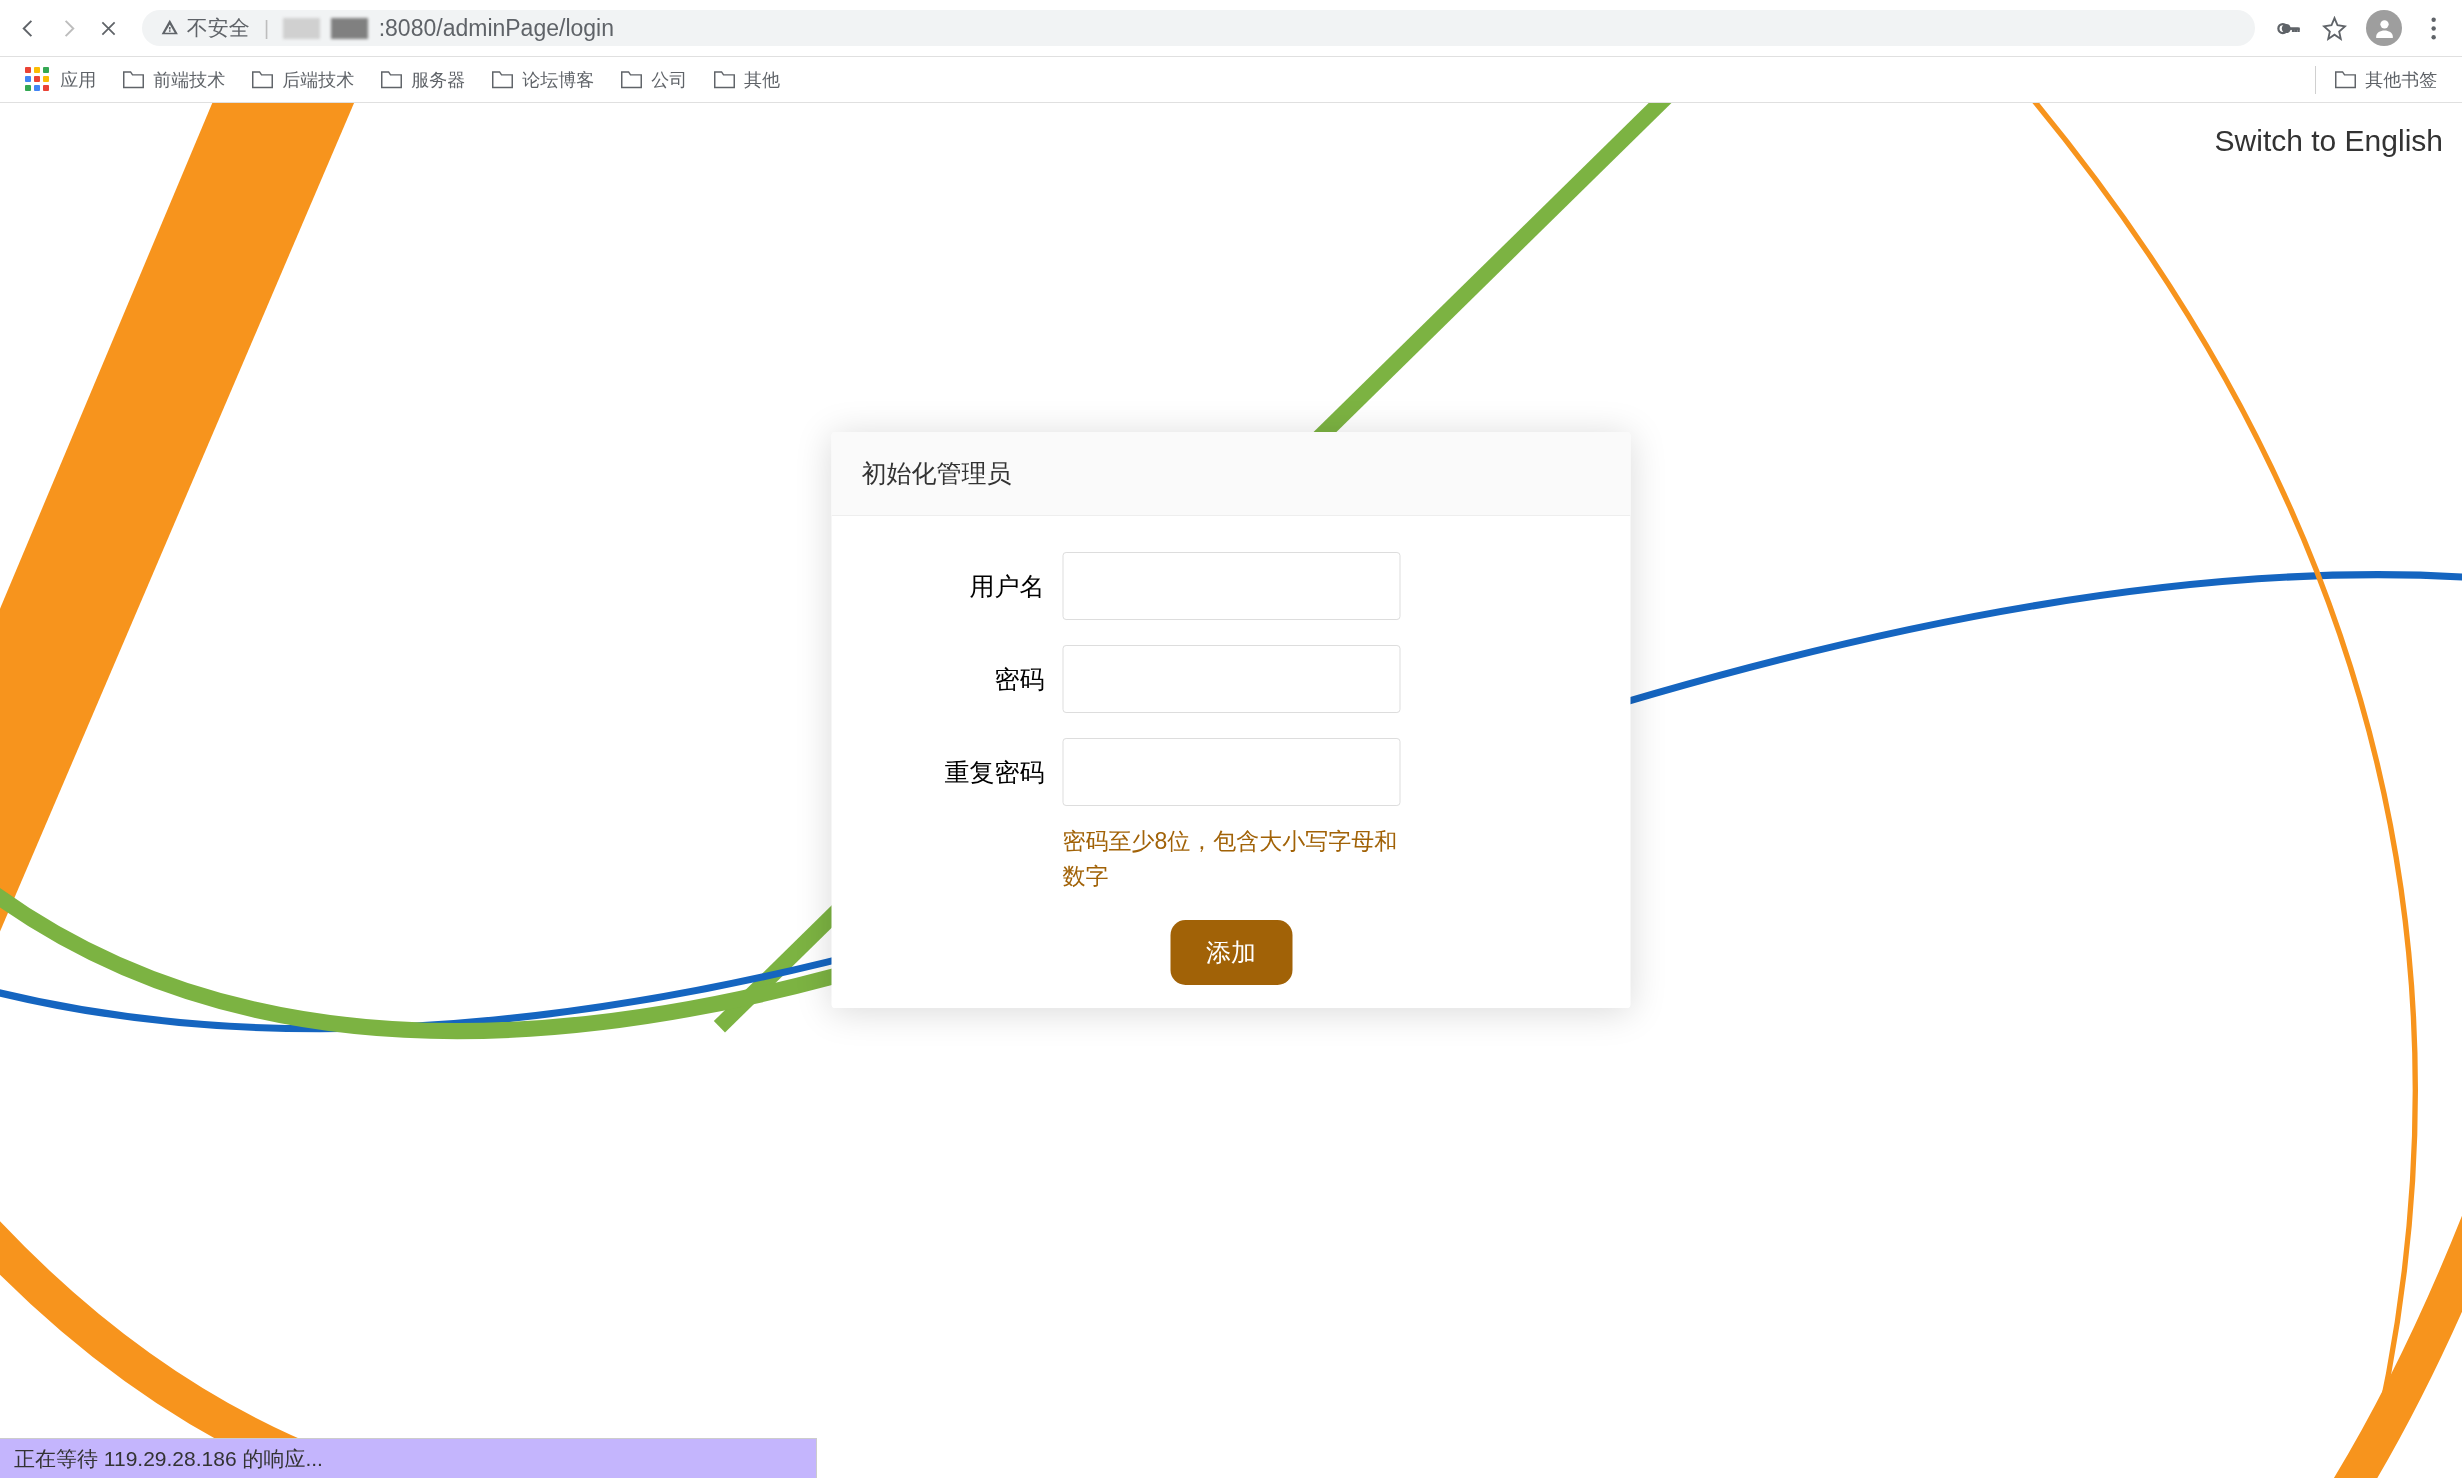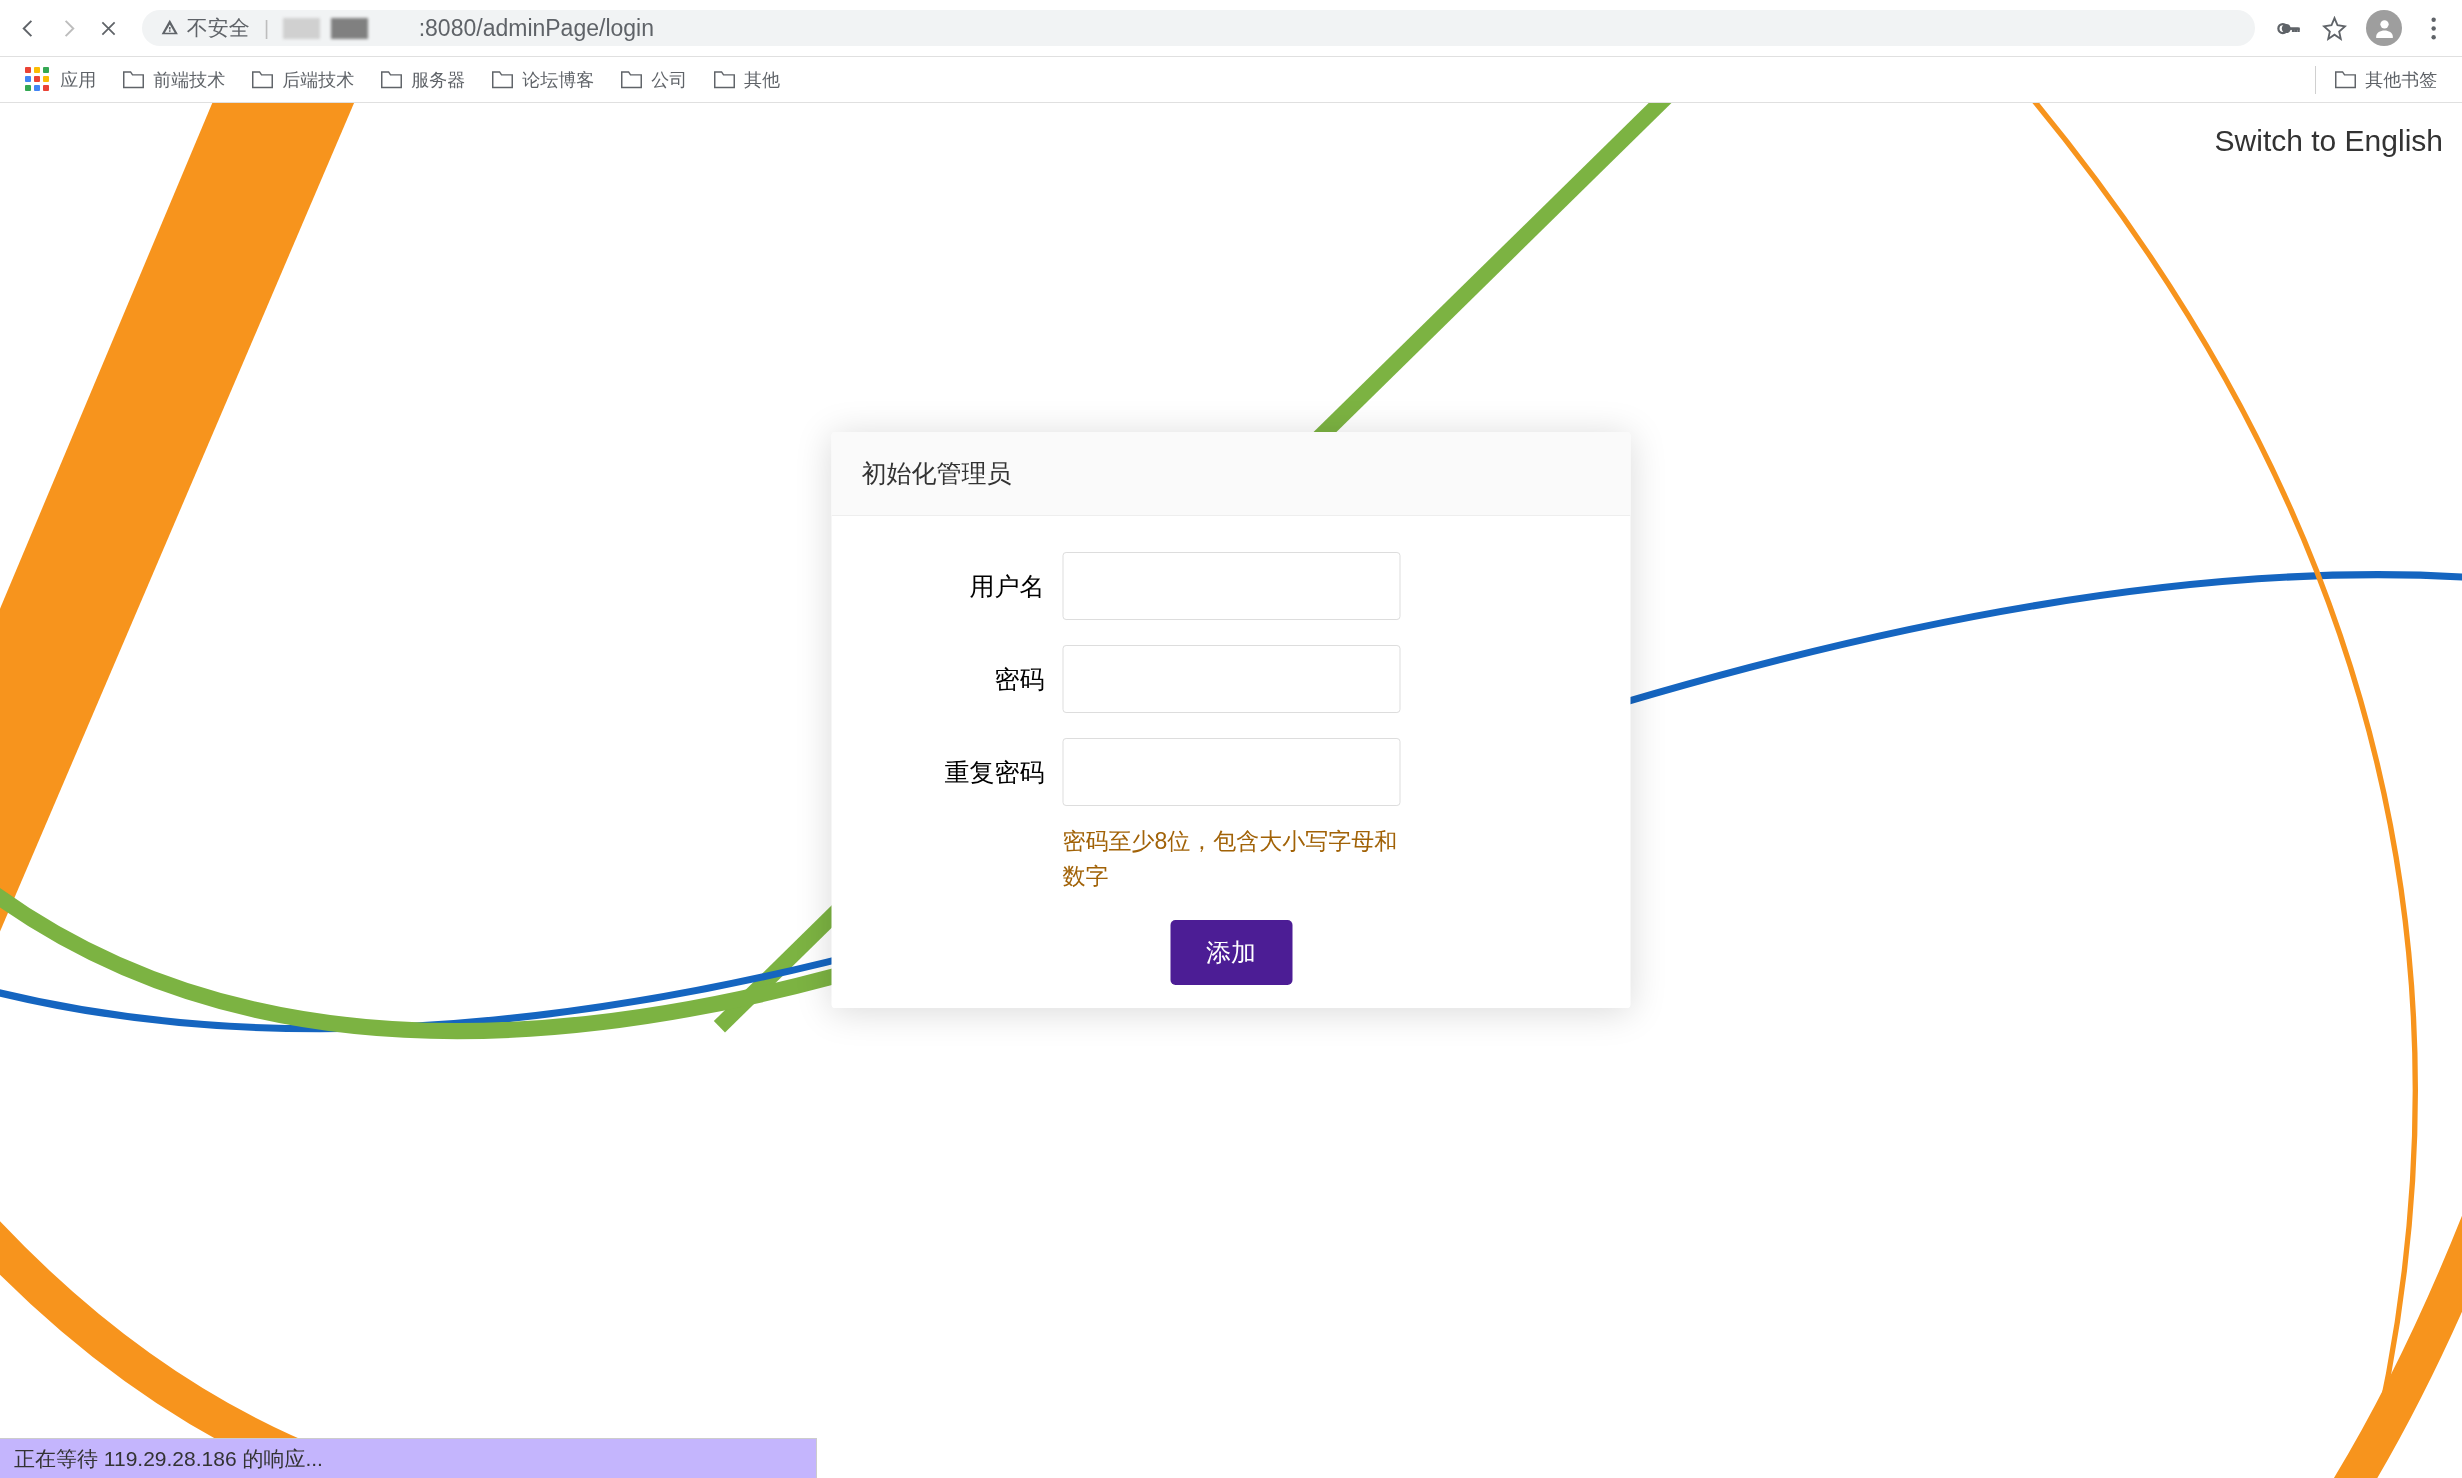--- a/index.html
+++ b/index.html
@@ -67,21 +67,20 @@
       width: 37px;
       height: 21px;
       filter: blur(1.8px);
     }
     .blur-box.dark {
       background: #808080;
     }
     .url-text {
       color: #5f6368;
       font-size: 23px;
-      margin-left: 40px;
     }
     .toolbar-right {
       display: flex;
       align-items: center;
       gap: 18px;
     }
     .toolbar-icon {
       width: 28px;
       height: 28px;
       display: flex;
@@ -234,26 +233,26 @@
       width: 338px;
       margin-top: -7px;
       margin-bottom: 27px;
     }
     .form-submit-row {
       display: flex;
       justify-content: center;
       margin-top: 18px;
     }
     .submit-btn {
-      background: #4c1d95;
+      background: #a16207;
       color: #fff;
       border: none;
       padding: 16px 36px;
       font-size: 25px;
-      border-radius: 5px;
+      border-radius: 15px;
       cursor: pointer;
       font-family: Liberation Mono, monospace;
     }
     
     
     .status-bar {
       position: absolute;
       bottom: 0;
       left: 0;
       background: #c4b5fd;

